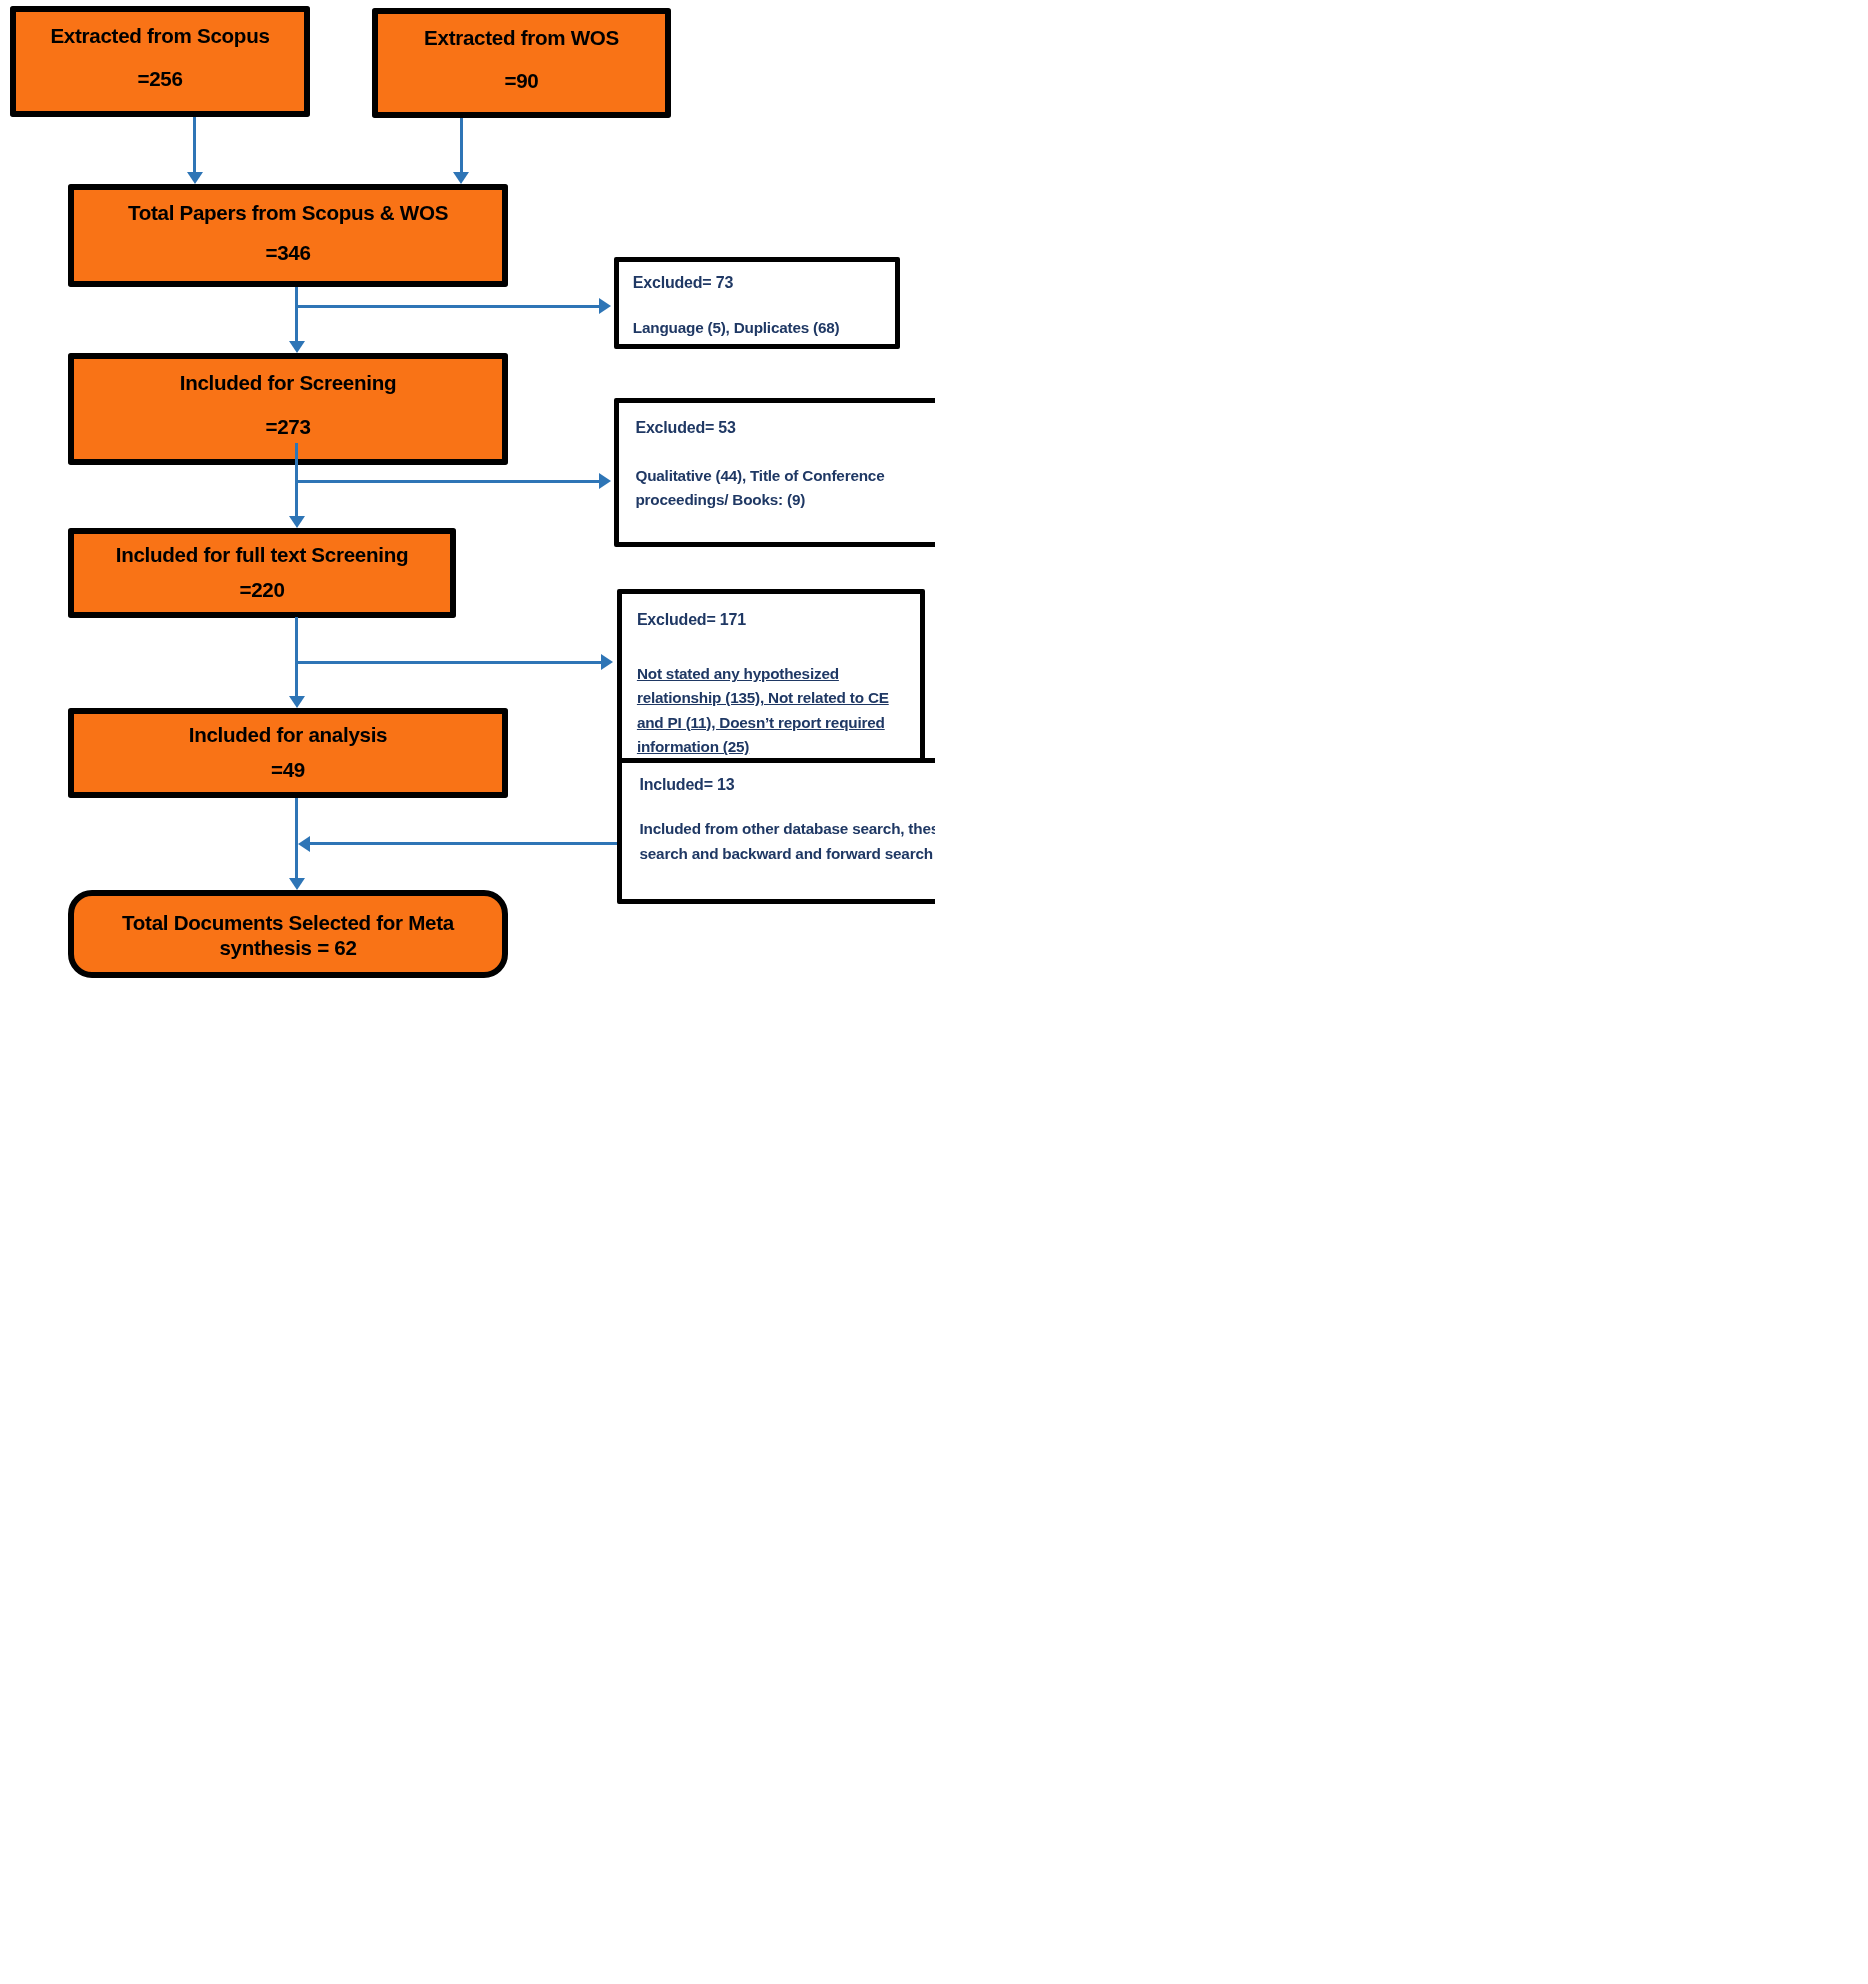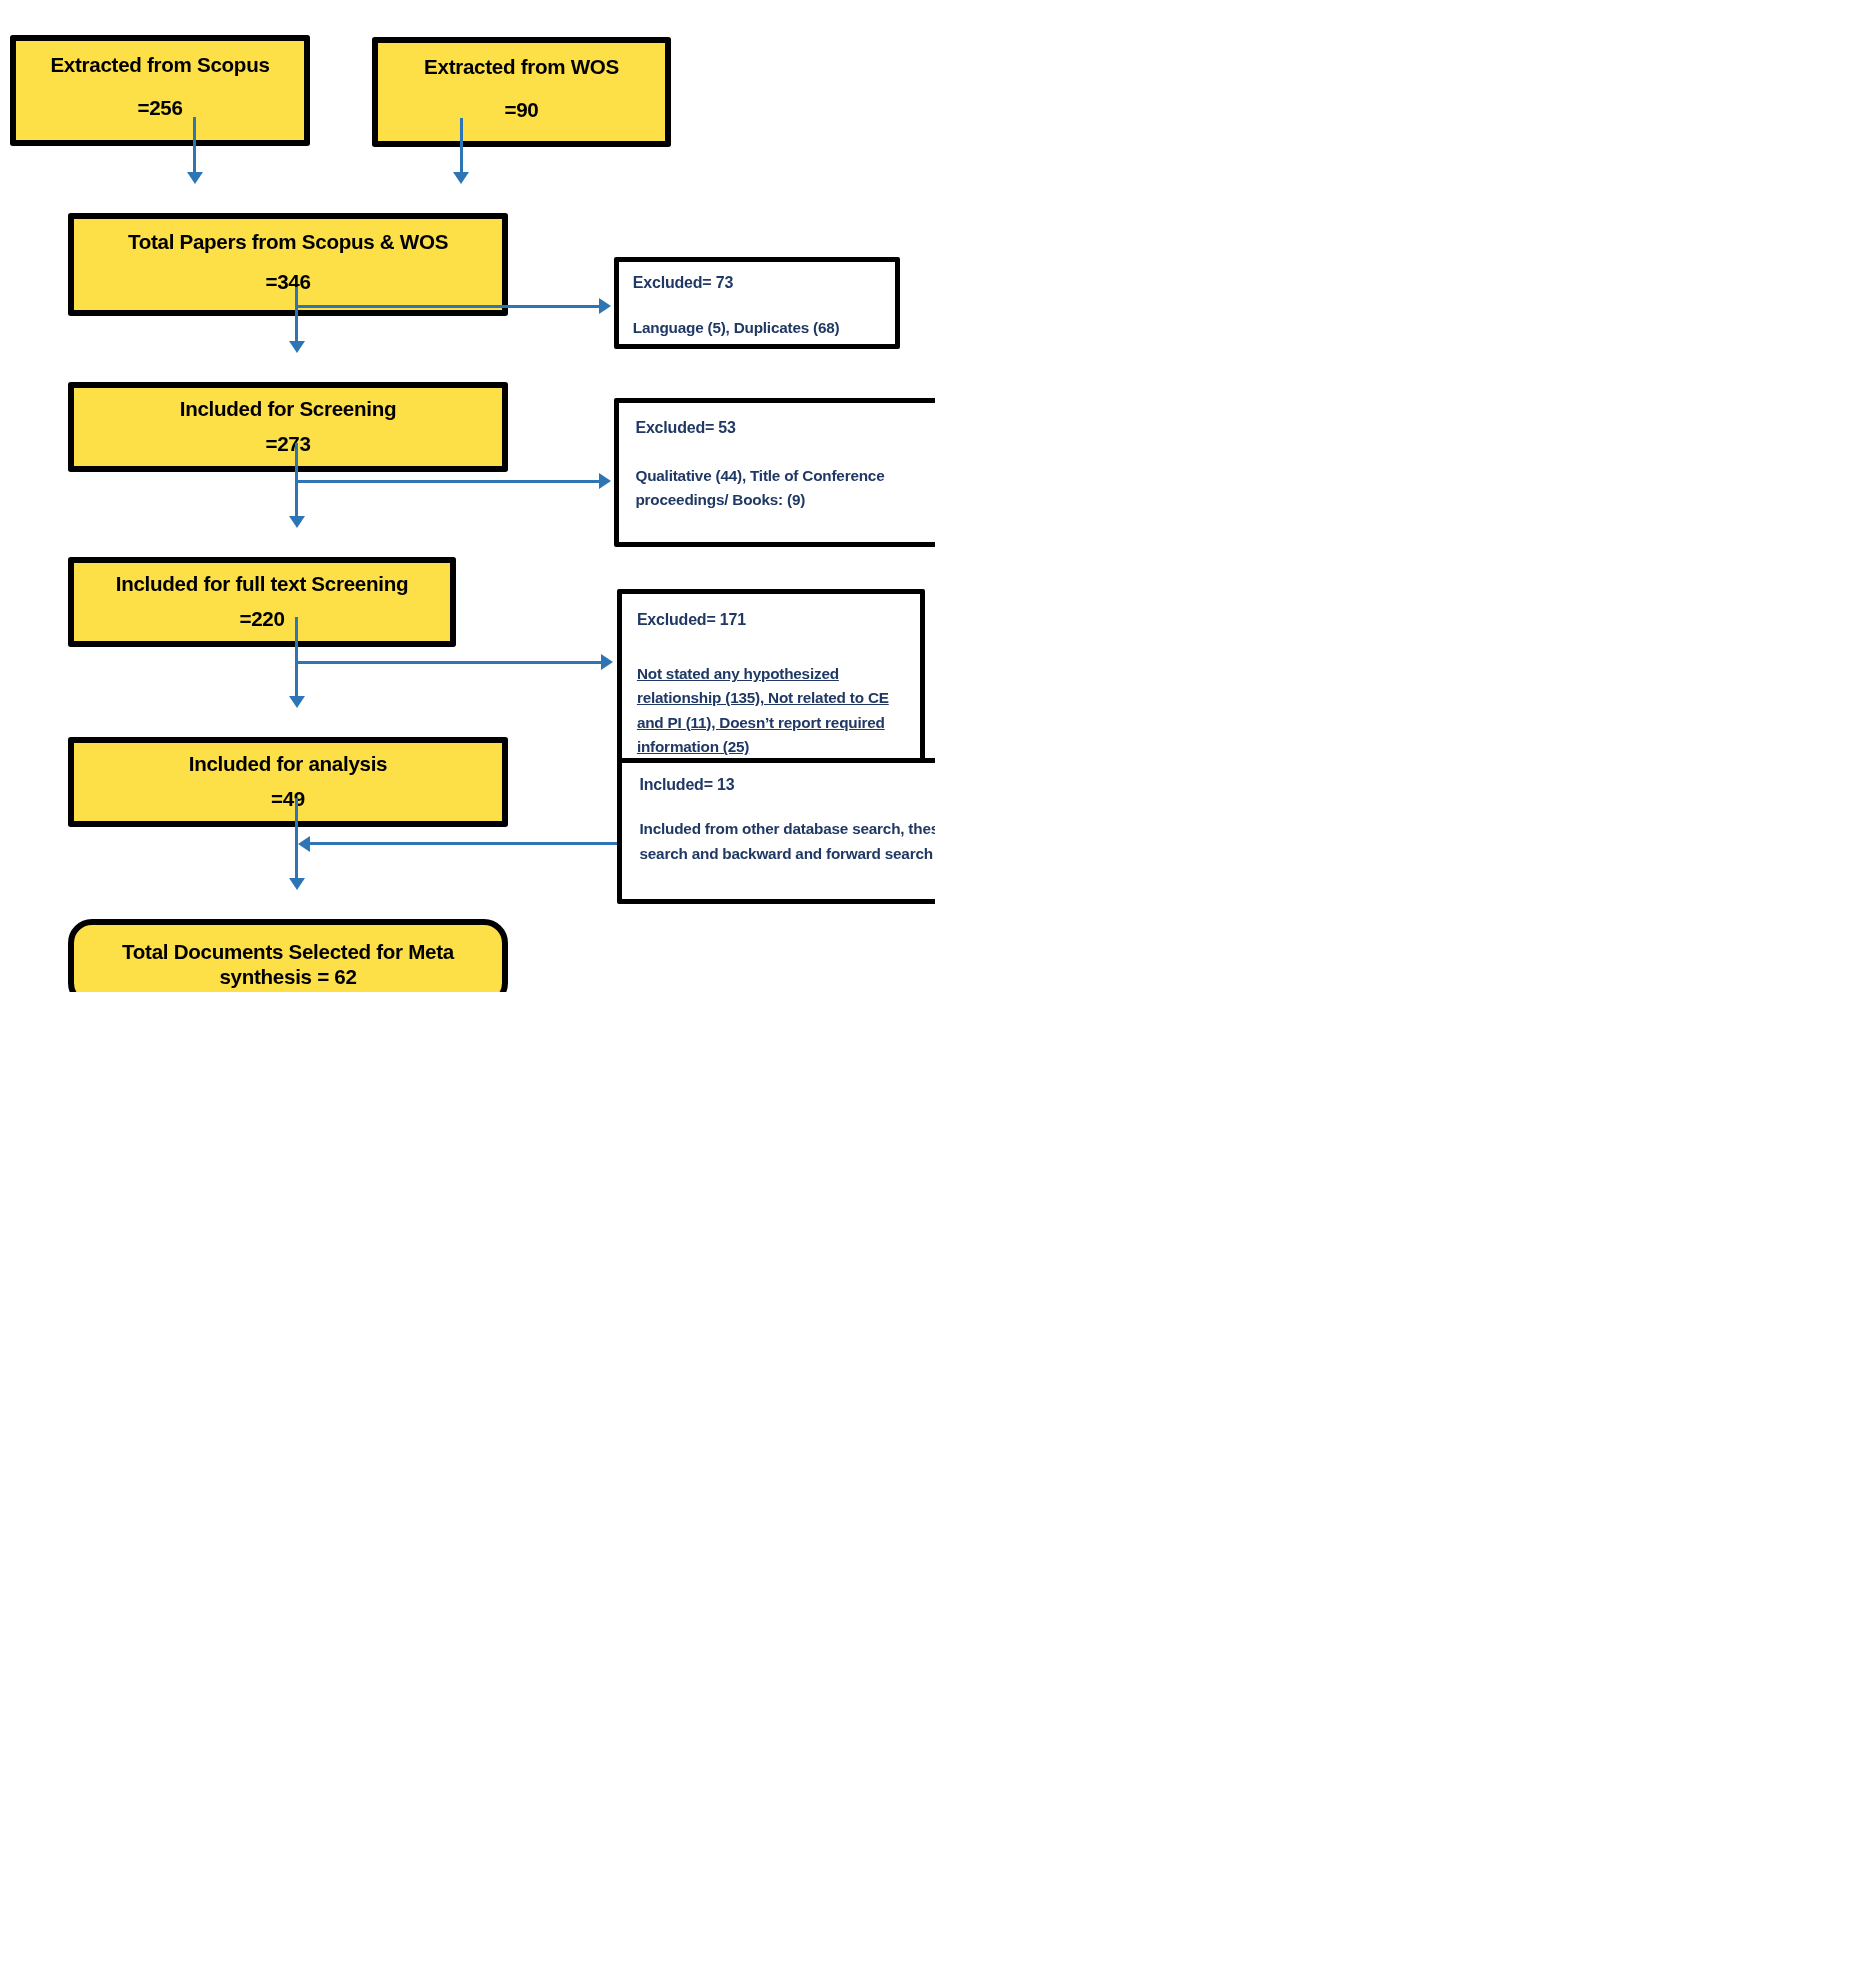--- a/index.html
+++ b/index.html
@@ -11,27 +11,26 @@
   html,body{margin:0;padding:0;background:#ffffff;}
   .canvas{
     position:relative;
     width:935px;height:992px;
     background:#ffffff;
     font-family:"Liberation Sans","DejaVu Sans",sans-serif;
     overflow:hidden;
   }
   .node{
     position:absolute;
-    background:#fde047;
+    background:#f97316;
     border:6.6px solid var(--border);
     border-radius:2.7px;
     box-sizing:border-box;
     color:var(--main-text);
     font-weight:bold;
-    margin-top:29px;
   }
   .node .t{
     position:absolute;top:13%;left:2%;right:2%;
     text-align:center;font-size:20.6px;letter-spacing:-0.3px;line-height:1.1;
   }
   .node .v{
     position:absolute;top:56%;left:0;right:0;
     text-align:center;font-size:20.6px;letter-spacing:-0.3px;
   }
   .node .l1{position:absolute;top:20%;left:2%;right:2%;text-align:center;font-size:20.6px;letter-spacing:-0.3px;}
@@ -86,21 +85,21 @@
   <div class="vline" style="left:295px;top:287px;height:54px;"></div>
   <div class="head-down" style="left:289px;top:341px;"></div>
   <div class="hline" style="left:297px;top:305px;width:303px;"></div>
   <div class="head-right" style="left:599px;top:298px;"></div>
 
   <div class="side" style="left:614px;top:257px;width:286px;height:92px;">
     <div class="h" style="top:12px;">Excluded= 73</div>
     <div class="d" style="top:54px;">Language (5), Duplicates (68)</div>
   </div>
 
-  <div class="node" style="left:68px;top:353px;width:440px;height:90px;text-decoration:underline;">
+  <div class="node" style="left:68px;top:353px;width:440px;height:112px;text-decoration:underline;">
     <div class="t">Included for Screening</div>
     <div class="v">=273</div>
   </div>
 
   <div class="vline" style="left:295px;top:443px;height:73px;"></div>
   <div class="head-down" style="left:289px;top:516px;"></div>
   <div class="hline" style="left:297px;top:480px;width:303px;"></div>
   <div class="head-right" style="left:599px;top:473px;"></div>
 
   <div class="side" style="left:614px;top:398px;width:339px;height:149px;">

